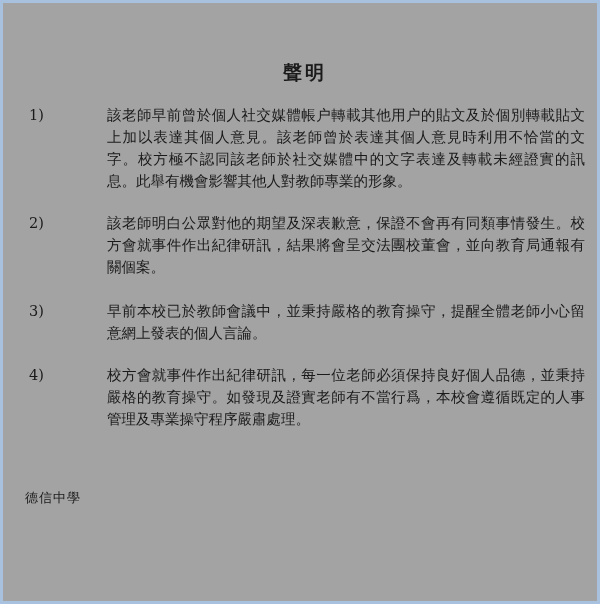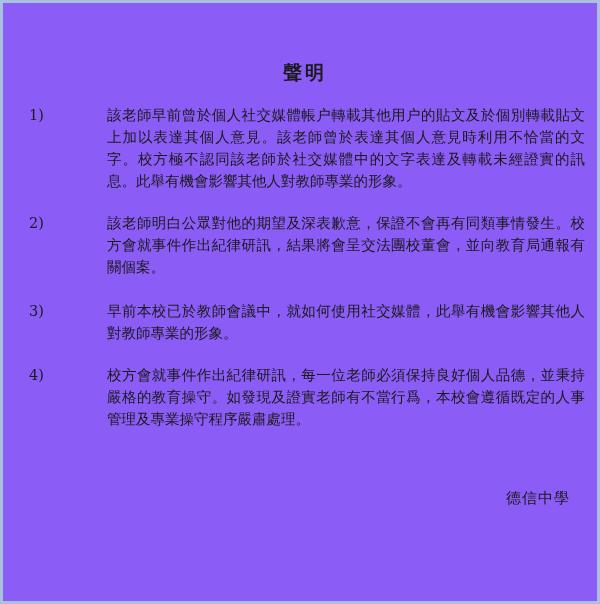--- a/index.html
+++ b/index.html
@@ -5,21 +5,21 @@
   html, body {
     margin: 0;
     padding: 0;
     background: #ffffff;
   }
   .page {
     box-sizing: border-box;
     width: 600px;
     height: 604px;
     border: 3px solid #a7c1de;
-    background: #8b5cf6;
+    background: #a3a3a3;
     padding: 0 12px 0 22px;
     overflow: hidden;
     font-family: "DejaVu Serif", "Liberation Serif", serif;
     color: #1a1a1a;
   }
   .title {
     margin-top: 57px;
     font-size: 19px;
     line-height: 24px;
     font-weight: bold;
@@ -47,23 +47,23 @@
     box-sizing: border-box;
   }
   .item .text {
     flex: 1;
     text-align: justify;
     word-break: break-all;
     margin-left: 40px;
   }
   .signature {
     margin-top: 56px;
-    text-align: right;
+    text-align: left;
     padding-right: 15px;
-    font-size: 15px;
+    font-size: 13px;
     line-height: 24px;
   }
   .signature div { letter-spacing: 1px; }
 </style>
 </head>
 <body>
 
 <div class="page">
 
   <div class="title">聲明</div>
@@ -74,21 +74,21 @@
     <div class="text">該老師早前曾於個人社交媒體帳户轉載其他用户的貼文及於個別轉載貼文上加以表達其個人意見。該老師曾於表達其個人意見時利用不恰當的文字。校方極不認同該老師於社交媒體中的文字表達及轉載未經證實的訊息。此舉有機會影響其他人對教師專業的形象。</div>
   </div>
 
   <div class="item item-2">
     <div class="num">2)</div>
     <div class="text">該老師明白公眾對他的期望及深表歉意，保證不會再有同類事情發生。校方會就事件作出紀律研訊，結果將會呈交法團校董會，並向教育局通報有關個案。</div>
   </div>
 
   <div class="item item-3">
     <div class="num">3)</div>
-    <div class="text">早前本校已於教師會議中，就如何使用社交媒體，此舉有機會影響其他人對教師專業的形象。</div>
+    <div class="text">早前本校已於教師會議中，並秉持嚴格的教育操守，提醒全體老師小心留意網上發表的個人言論。</div>
   </div>
 
   <div class="item item-4">
     <div class="num">4)</div>
     <div class="text">校方會就事件作出紀律研訊，每一位老師必須保持良好個人品德，並秉持嚴格的教育操守。如發現及證實老師有不當行爲，本校會遵循既定的人事管理及專業操守程序嚴肅處理。</div>
   </div>
 
   <div class="signature">
     <div>德信中學</div>
   </div>

